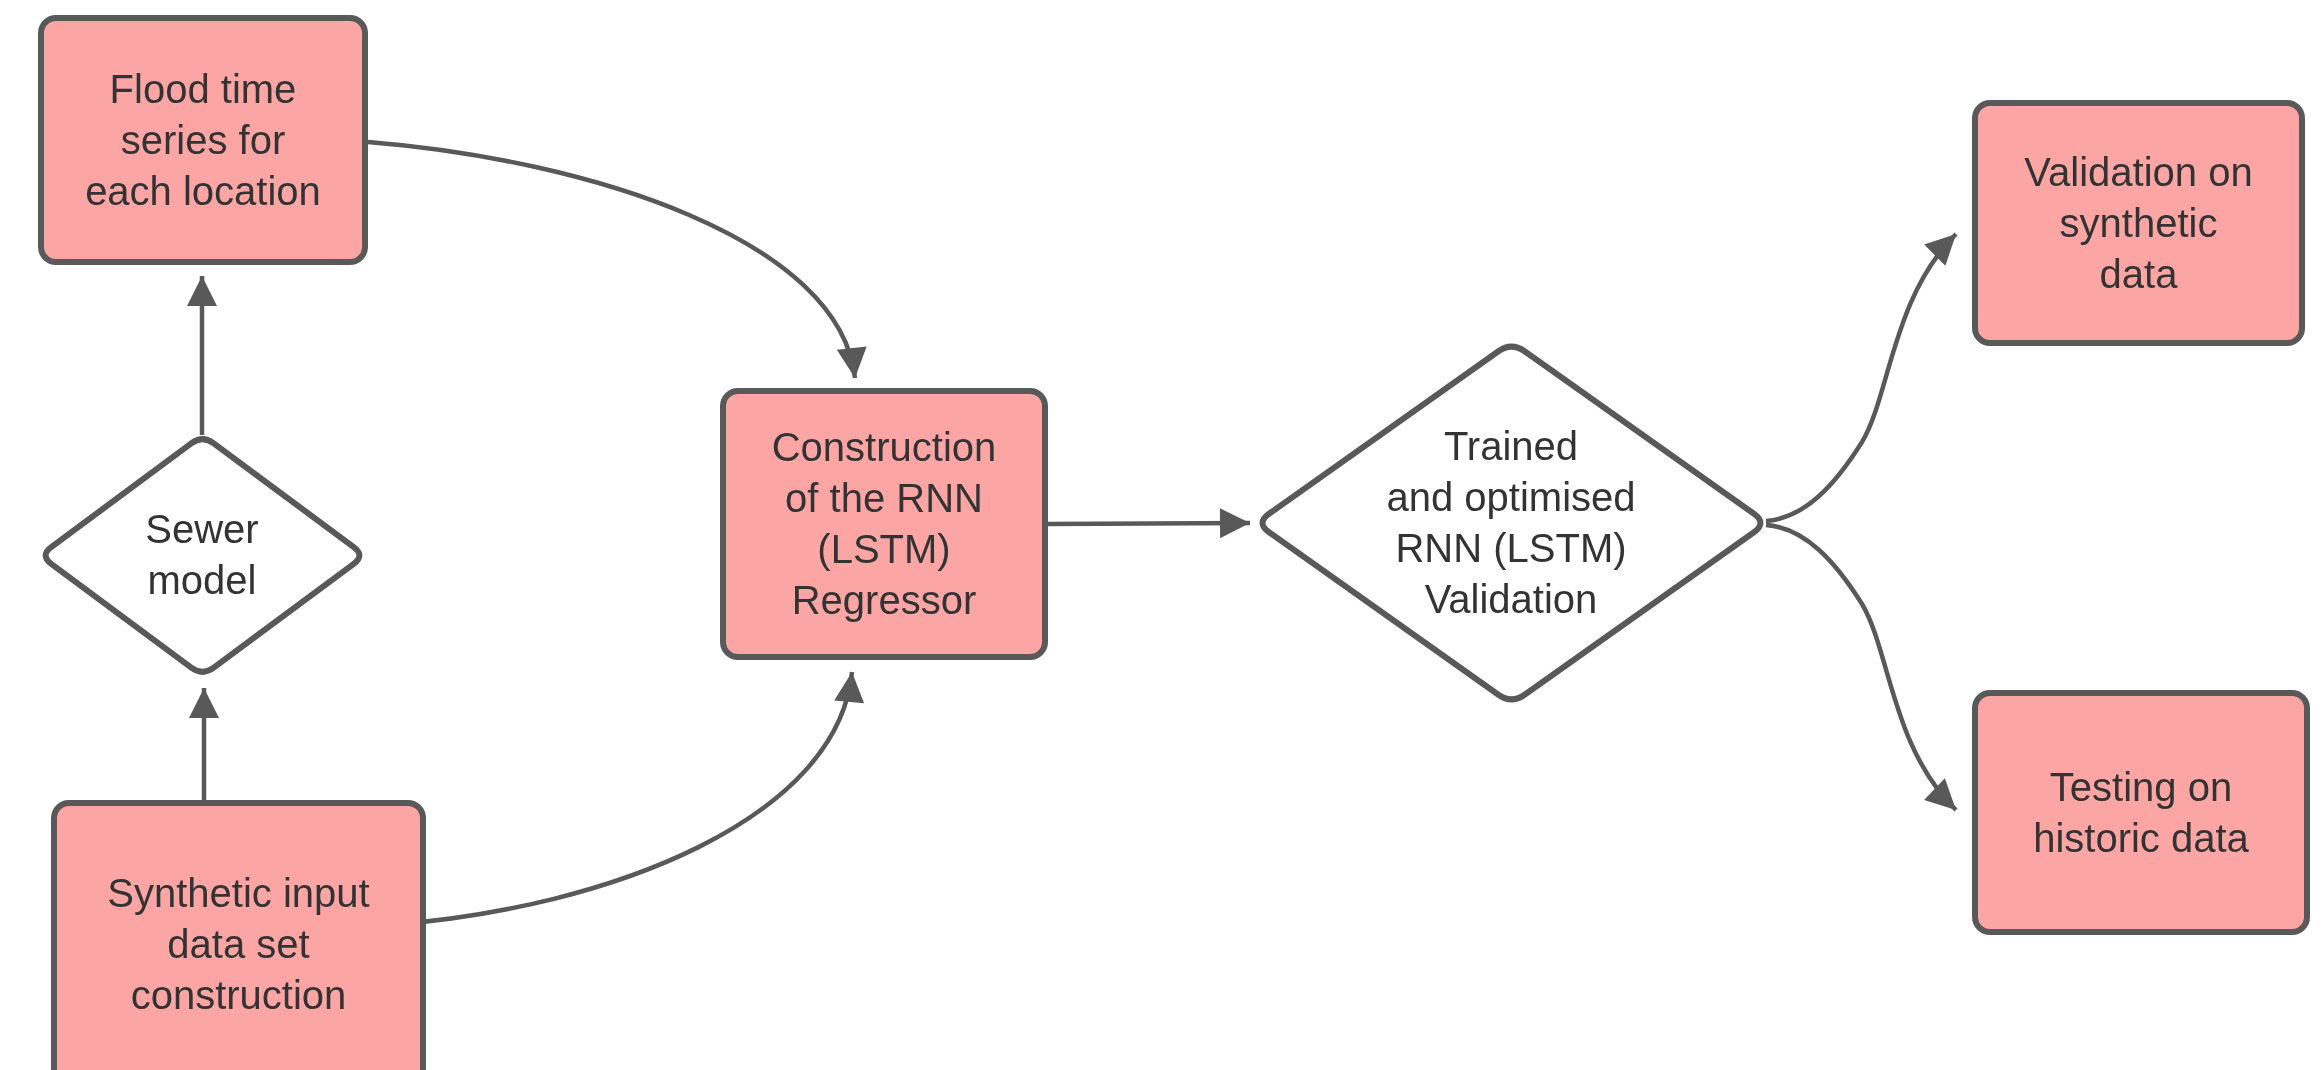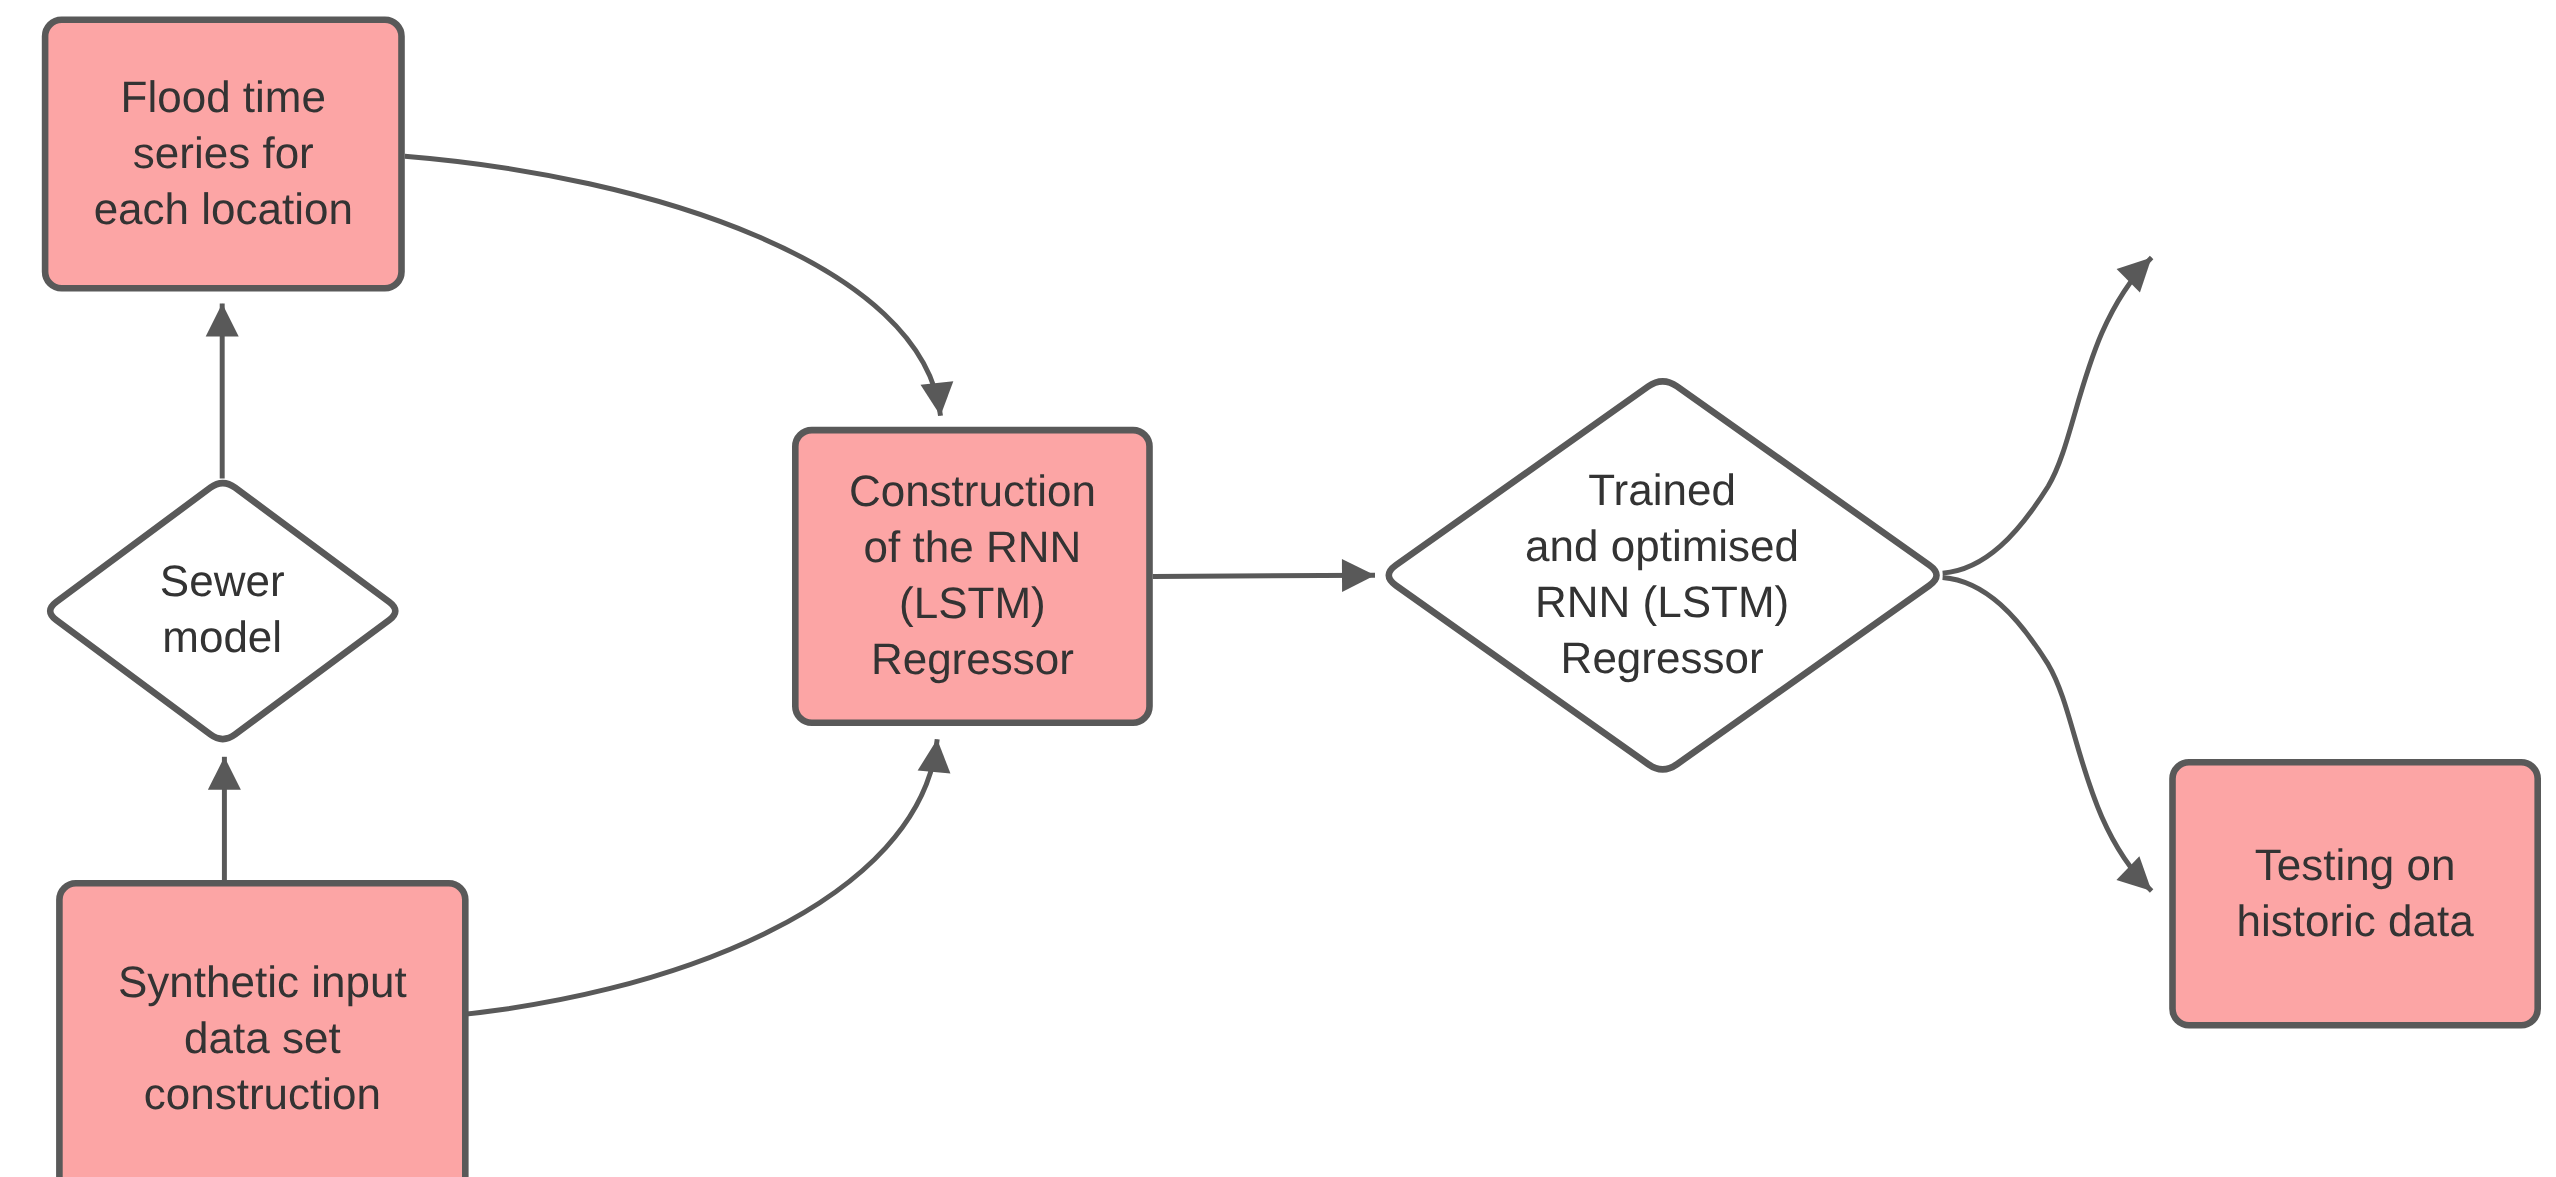--- a/index.html
+++ b/index.html
@@ -82,25 +82,28 @@
 
   <div class="node" style="left:15px; top:800px; width:375px; height:288px;margin-left:36px;">Synthetic input
 data set
 construction</div>
 
   <div class="node" style="left:720px; top:388px; width:328px; height:272px;">Construction
 of the RNN
 (LSTM)
 Regressor</div>
 
+  <div class="node" style="left:1972px; top:100px; width:333px; height:246px;">Validation on
+synthetic
+data</div>
 
   <div class="node" style="left:1972px; top:690px; width:338px; height:245px;">Testing on
 historic data</div>
 
   <div class="dlabel" style="left:62px; top:455px; width:280px; height:200px;">Sewer
 model</div>
 
   <div class="dlabel" style="left:1311px; top:373px; width:400px; height:300px;">Trained
 and optimised
 RNN (LSTM)
-Regressor</div>
+Validation</div>
 
 </div>
 
 </body></html>

